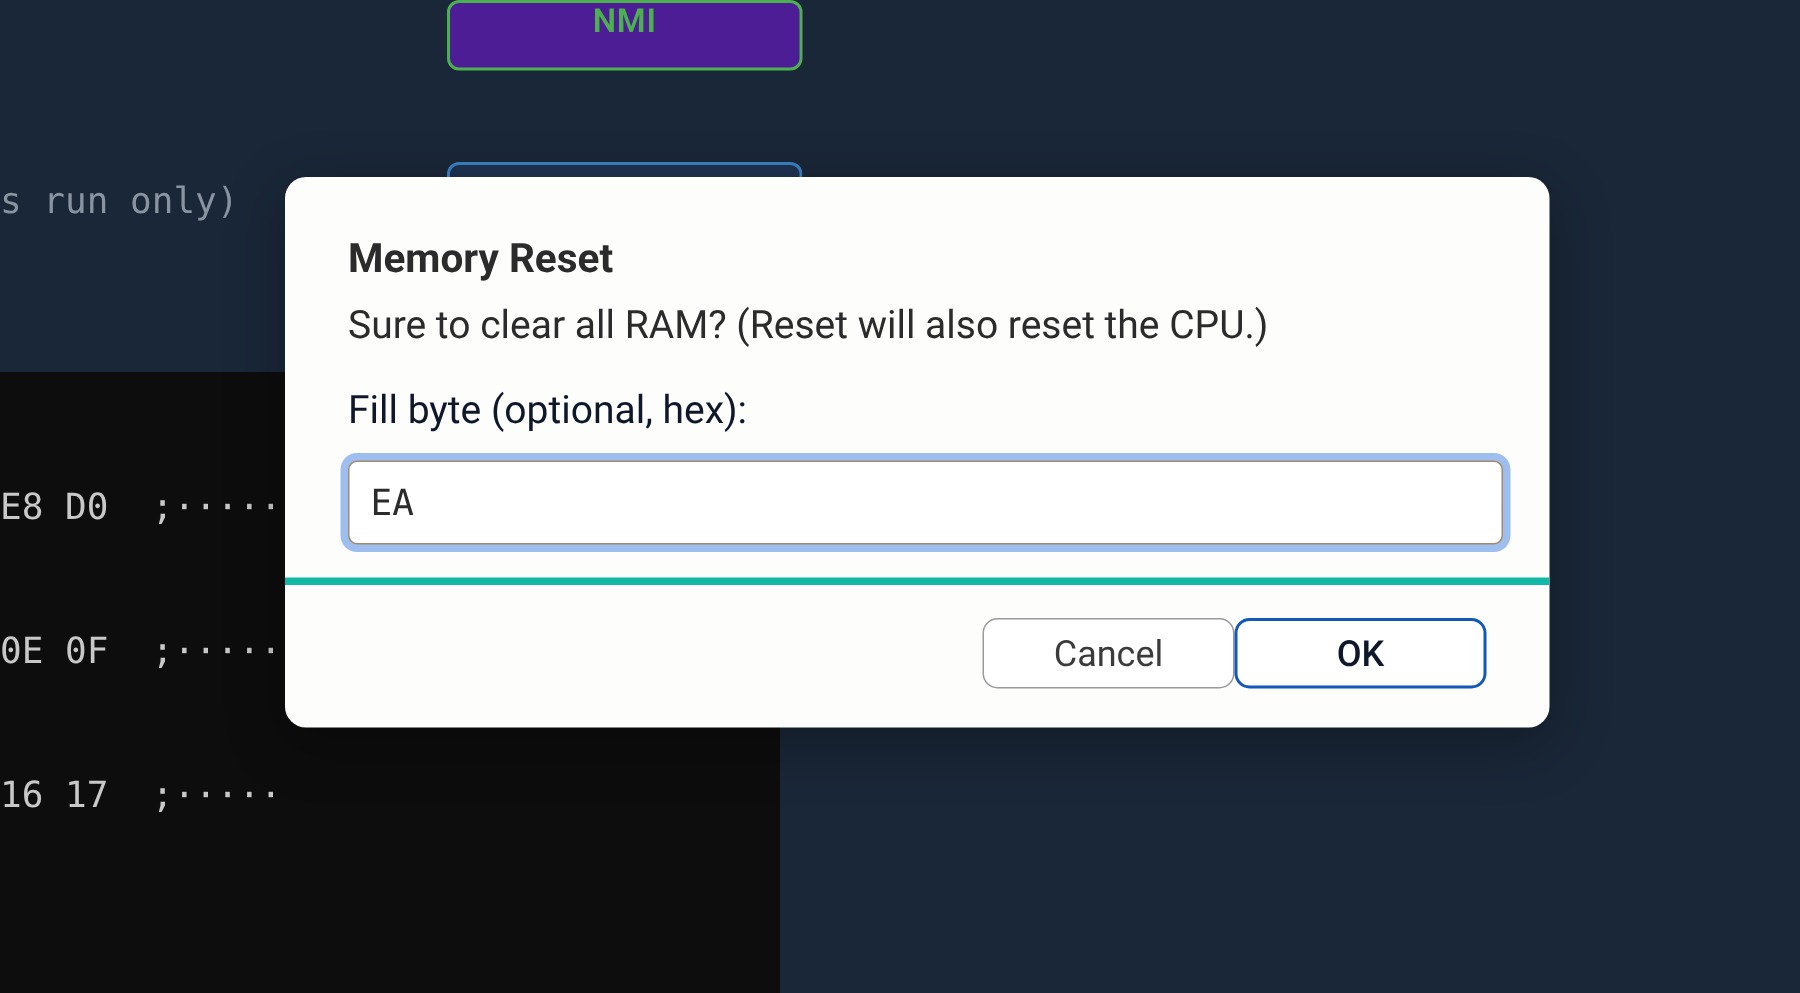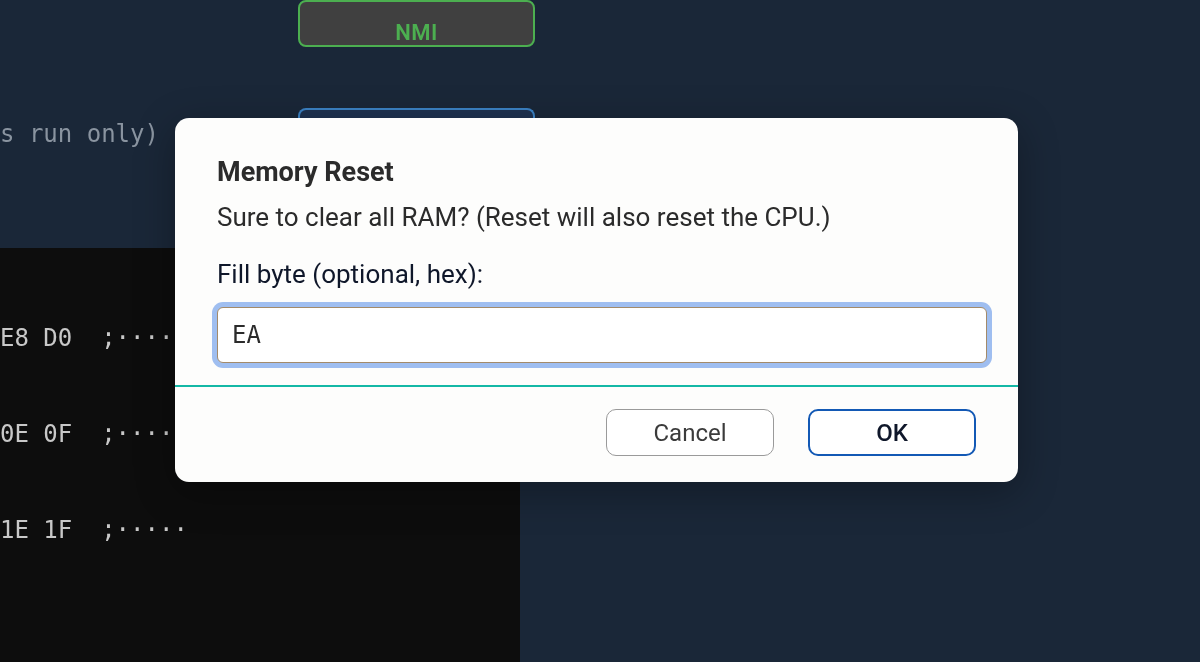--- a/index.html
+++ b/index.html
@@ -16,29 +16,29 @@
       position: relative;
       overflow: hidden;
     }
 
     .nmi-button {
       position: absolute;
       left: 298px;
       top: 0;
       width: 237px;
       height: 47px;
-      background: #404040;
+      background: #4c1d95;
       border: 2px solid #4caf50;
       border-radius: 8px;
       color: #4caf50;
       font-size: 22px;
       font-weight: 600;
       letter-spacing: 0.5px;
       display: flex;
-      align-items: flex-end;
+      align-items: flex-start;
       justify-content: center;
       cursor: pointer;
     }
 
     .partial-button {
       position: absolute;
       left: 298px;
       top: 108px;
       width: 237px;
       height: 20px;
@@ -73,21 +73,21 @@
       overflow: hidden;
     }
 
     .memory-line {
       display: block;
       padding-left: 0;
     }
 
     .dialog-overlay {
       position: absolute;
-      left: 175px;
+      left: 190px;
       top: 118px;
       width: 843px;
       background: #fdfdfc;
       border-radius: 14px;
       box-shadow: 0 10px 40px rgba(0,0,0,0.3);
       overflow: hidden;
     }
 
     .dialog-content {
       padding: 38px 42px 22px 42px;
@@ -120,25 +120,24 @@
       border-radius: 6px;
       padding: 12px 14px;
       font-family: "Menlo", "Consolas", monospace;
       font-size: 24px;
       color: #2b2b2b;
       outline: none;
       box-shadow: 0 0 0 5px #9fbef0;
     }
 
     .dialog-footer {
-      border-top: 2px solid #14b8a6;
+      border-top: 5px solid #14b8a6;
       padding: 22px 42px 26px 42px;
       display: flex;
       justify-content: flex-end;
-      gap: 34px;
     }
 
     .btn {
       min-width: 168px;
       height: 47px;
       border-radius: 10px;
       font-size: 24px;
       font-weight: 400;
       cursor: pointer;
       display: flex;
@@ -165,21 +164,21 @@
   <span>NMI</span>
 </div>
 
 <div class="partial-button"></div>
 
 <div class="run-only-text">s run only)</div>
 
 <div class="memory-dump">
   <span class="memory-line">E8 D0  ;·····</span>
   <span class="memory-line">0E 0F  ;·····</span>
-  <span class="memory-line">1E 1F  ;·····</span>
+  <span class="memory-line">16 17  ;·····</span>
   
   
   
   
   
   
   
   
   
   

